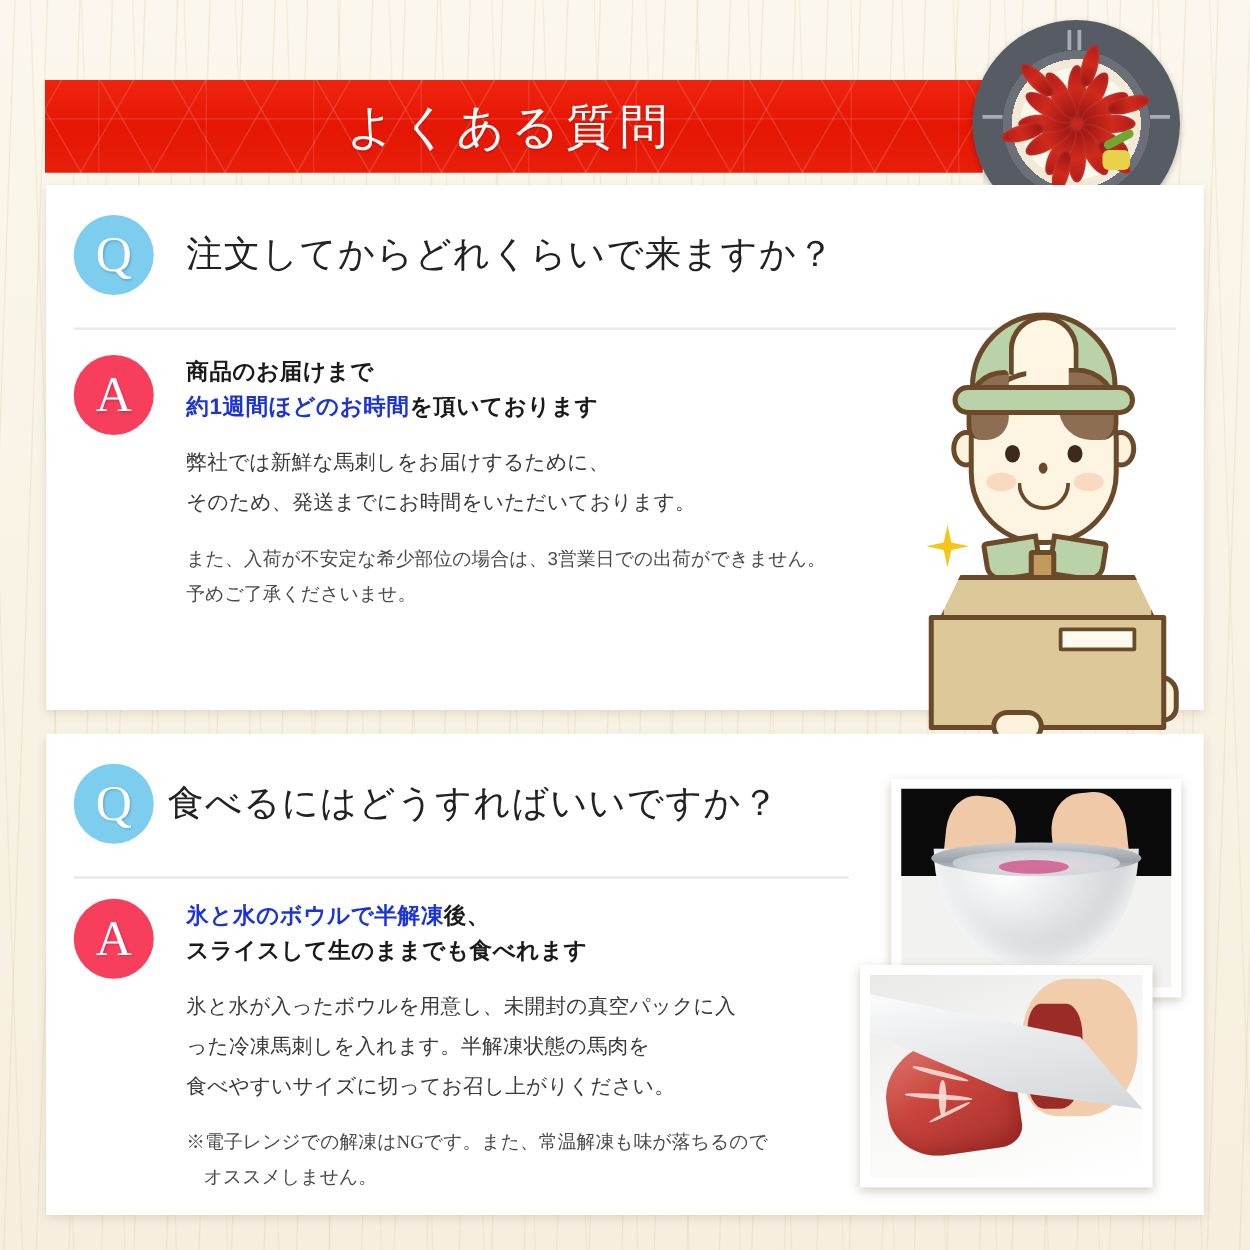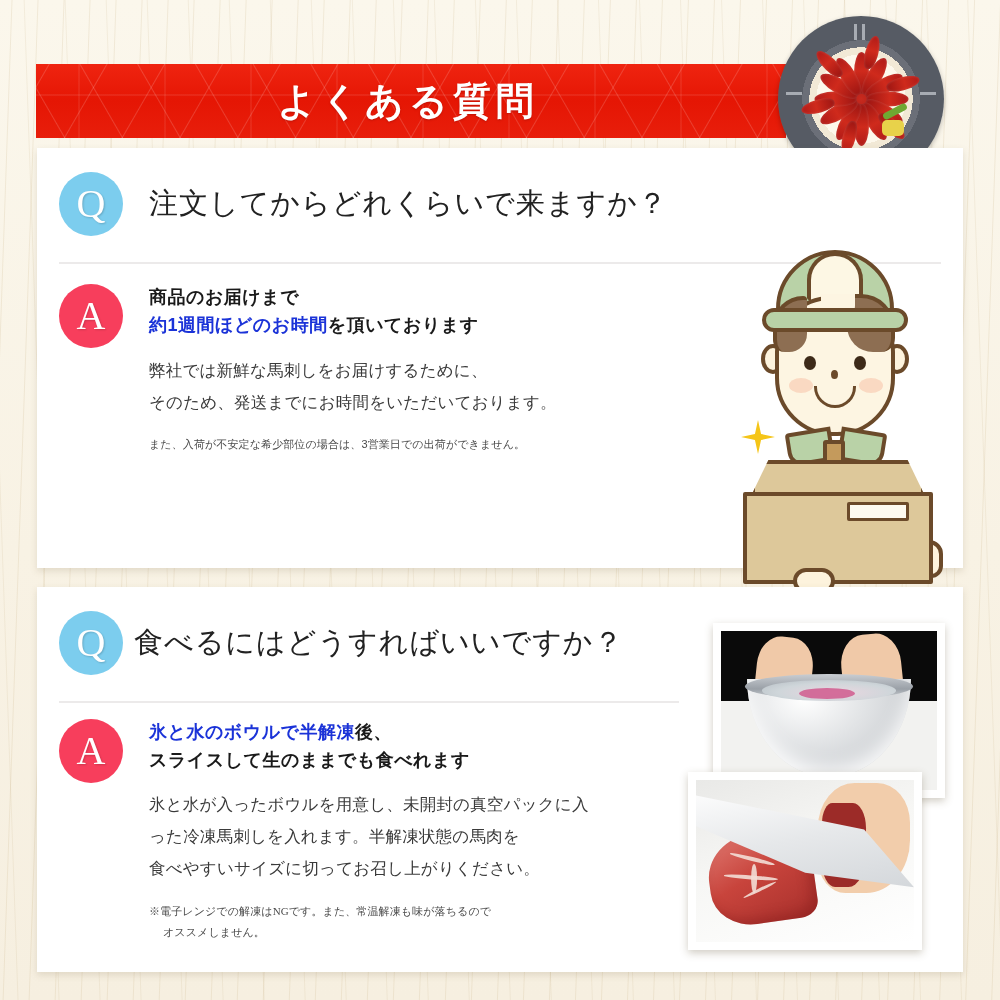--- a/index.html
+++ b/index.html
@@ -60,21 +60,20 @@
       repeating-linear-gradient(0deg,
         rgba(255,255,255,0.00) 0px, rgba(255,255,255,0.00) 42px,
         rgba(255,255,255,0.14) 43px, rgba(255,255,255,0.00) 44px,
         rgba(255,255,255,0.00) 86px),
       repeating-linear-gradient(90deg,
         rgba(255,255,255,0.00) 0px, rgba(255,255,255,0.00) 42px,
         rgba(255,255,255,0.13) 43px, rgba(255,255,255,0.00) 44px,
         rgba(255,255,255,0.00) 86px),
       linear-gradient(180deg,#ef2410 0%, #e51604 50%, #e81e0b 100%);
     overflow: hidden;
-    font-weight: bold;
   }
   #banner-title {
     position: absolute; inset: 0;
     display: flex; align-items: center; justify-content: center;
     font-family: "Liberation Serif", "DejaVu Serif", serif;
     font-size: 38px; color: #ffffff;
     letter-spacing: 5px;
     text-shadow: 0 1px 2px rgba(120,0,0,.35);
     padding-right: 6px;
   }
@@ -155,21 +154,21 @@
     font-size: 18px; font-weight: bold; color:#1a1a1a;
     letter-spacing: .5px; line-height: 1.55; white-space: nowrap;
   }
   .hl-blue { color:#1b33d8; }
 
   .a-body p {
     font-size: 16.5px; color:#3a3a3a; line-height: 1.95;
     letter-spacing: .2px; white-space: nowrap;
   }
   .a-note p {
-    font-size: 11px; color:#4a4a4a; line-height: 1.85;
+    font-size: 15px; color:#4a4a4a; line-height: 1.85;
     letter-spacing: .1px; white-space: nowrap;
   }
   .a-note .indent { padding-left: 14px; }
 
   
   #deliveryman { position:absolute; left:735px; top:248px; width:215px; height:275px; }
   .dm { position:absolute; }
   #dm-cap-dome {
     left:41px; top:2px; width:118px; height:80px;
     border-radius:60px 60px 6px 6px;
@@ -385,20 +384,21 @@
         <span class="hl-blue">約1週間ほどのお時間</span><span>を頂いております</span>
       </div>
 
       <div class="a-body" style="margin-top:14px;">
         <p>弊社では新鮮な馬刺しをお届けするために、</p>
         <p>そのため、発送までにお時間をいただいております。</p>
       </div>
 
       <div class="a-note" style="margin-top:16px;">
         <p>また、入荷が不安定な希少部位の場合は、3営業日での出荷ができません。</p>
+        <p>予めご了承くださいませ。</p>
       </div>
     </div>
   </div>
 </div>
 
 <div id="deliveryman">
   <div class="dm" id="dm-sparkle"></div>
   <div class="dm" id="dm-cap-dome"></div>
   <div class="dm" id="dm-cap-panel"></div>
   <div class="dm" id="dm-ear-l"></div>

